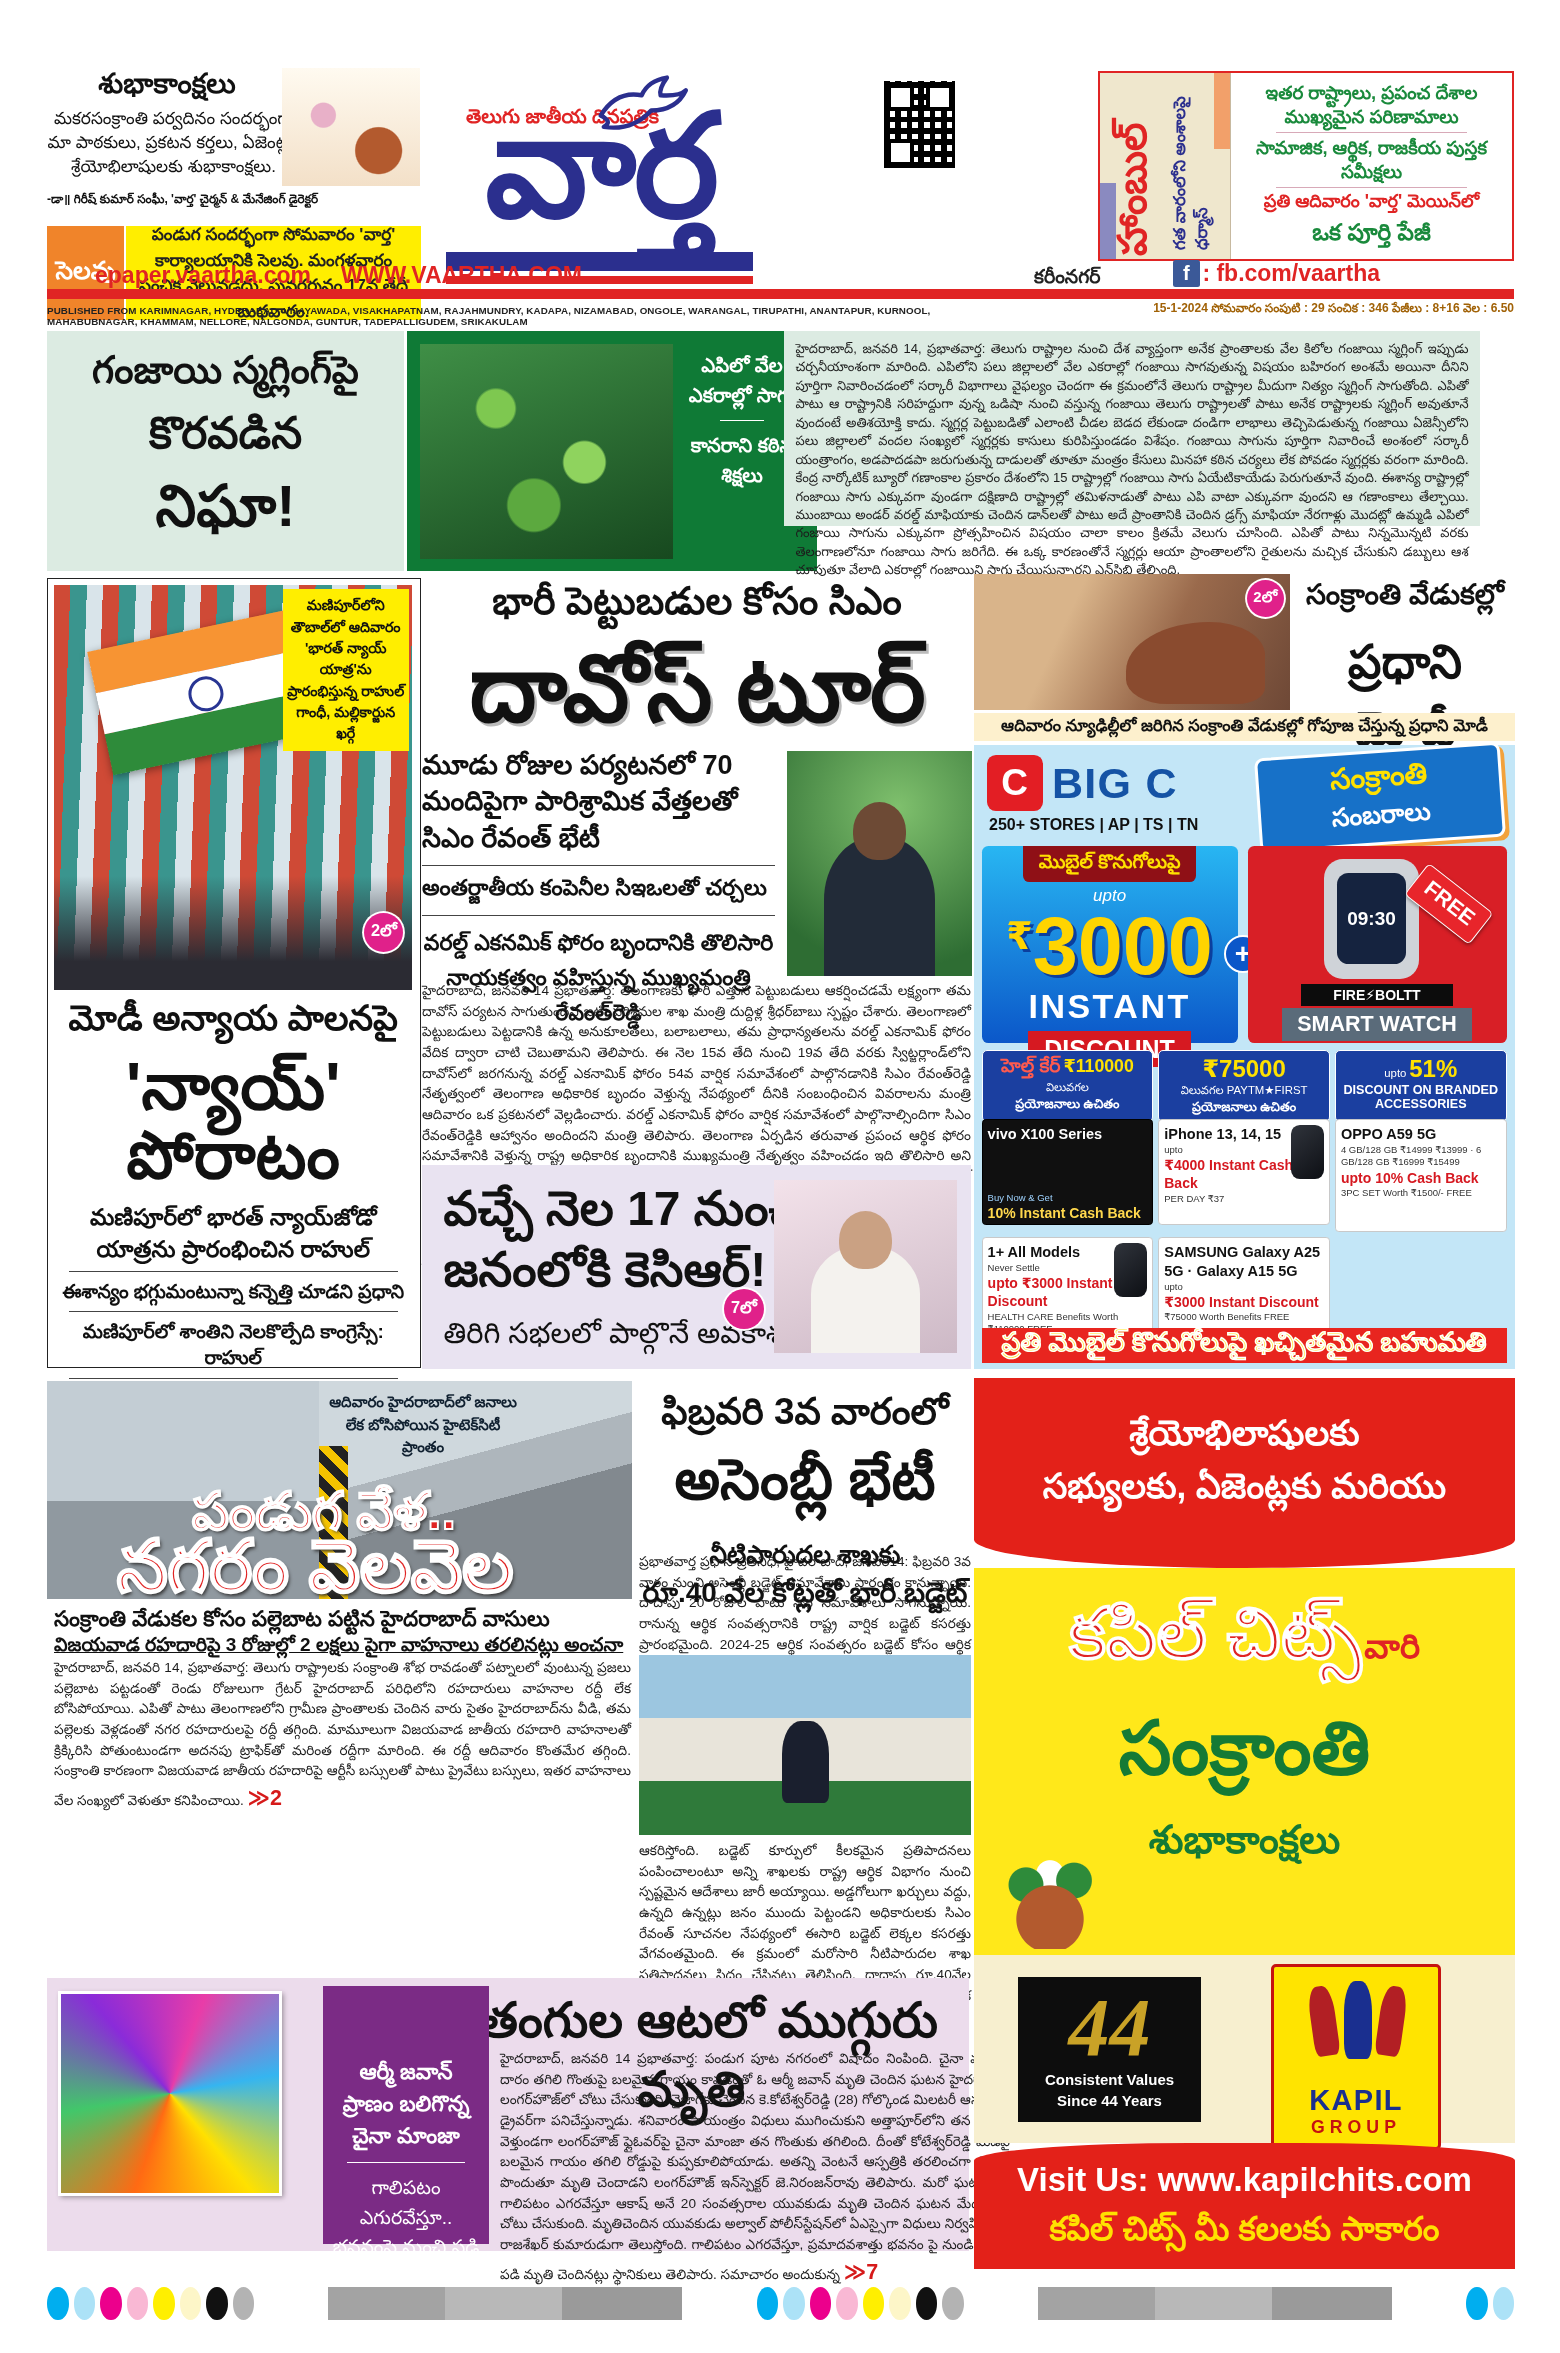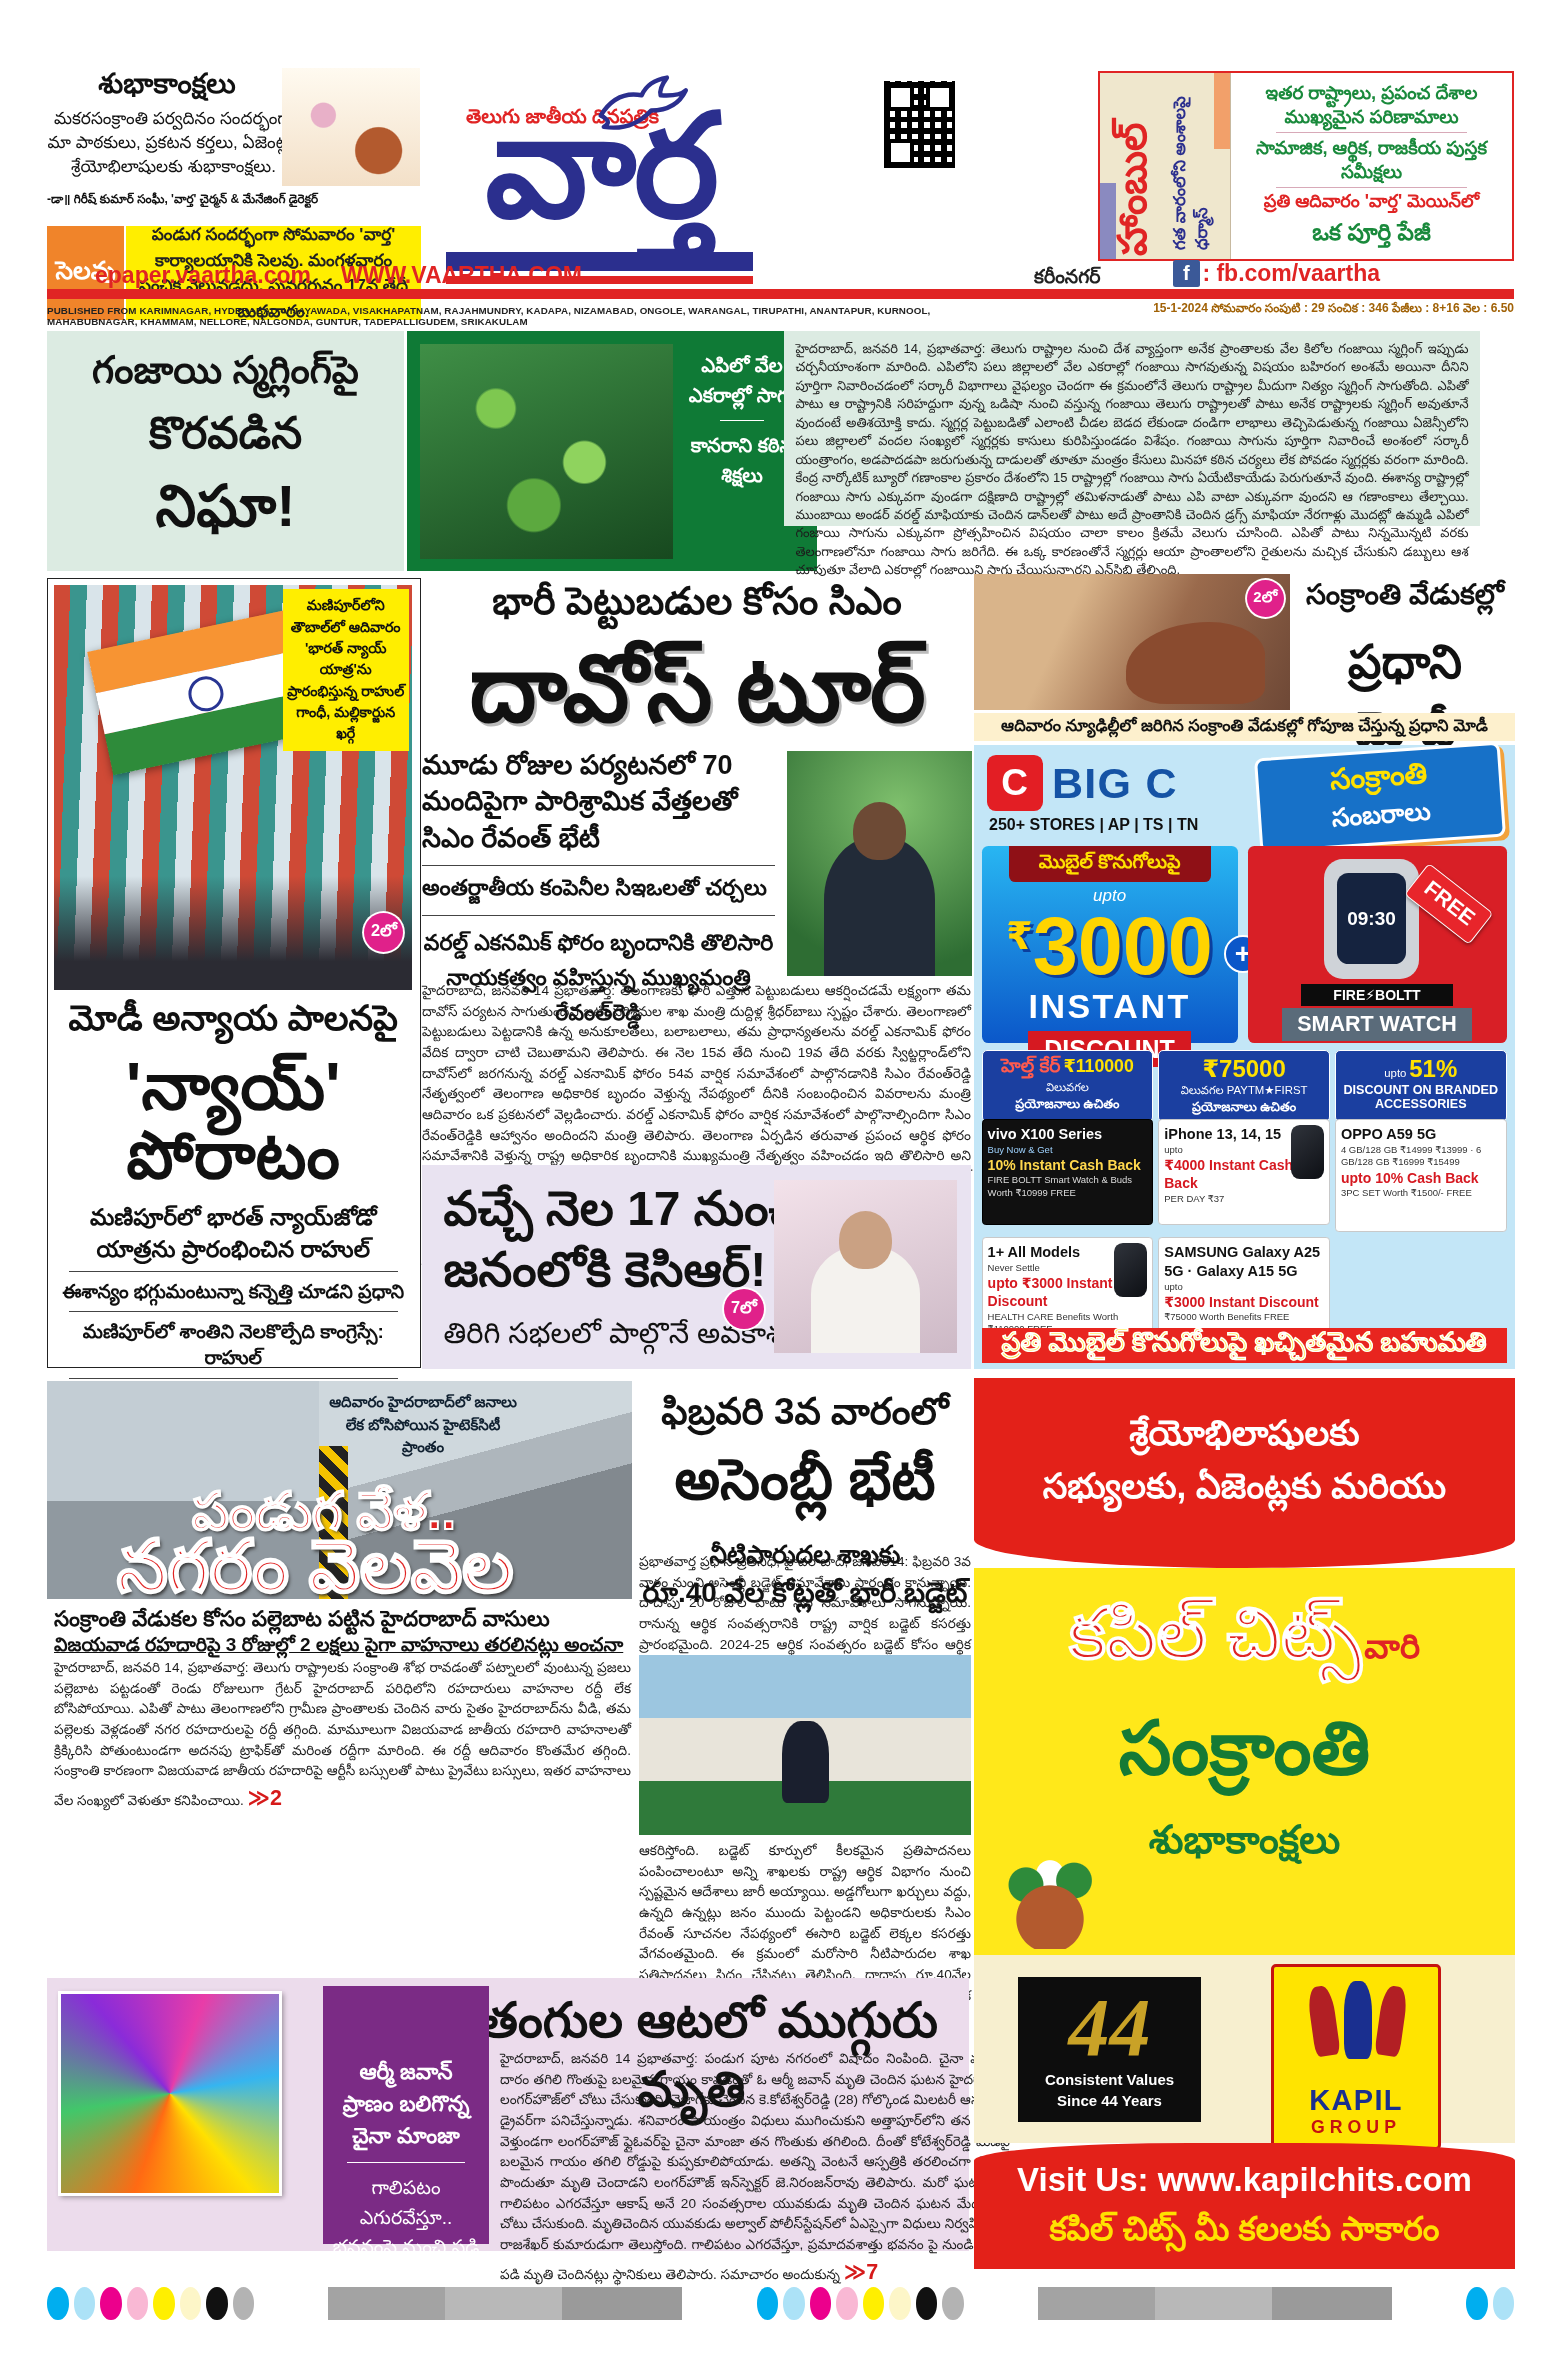--- a/index.html
+++ b/index.html
@@ -320,21 +320,21 @@
       <span>C</span>
     </div>
   <div class="a bigc-brand" style="left:78px;top:14px;">BIG C</div>
   <div class="a bigc-stores" style="left:15px;top:71px;">250+ STORES  |  AP  |  TS  |  TN</div>
   <div class="a fest-card" style="left:283px;top:5px;width:240px;height:89px;">
     <div class="fest-y">సంక్రాంతి</div>
     <div class="fest-w">సంబరాలు</div>
   </div>
 
   <div class="a panelL ctr" style="left:7.6px;top:101px;width:256px;height:197px;">
-    <div class="ribbon" style="width:202px;margin:0 auto;">మొబైల్ కొనుగోలుపై</div>
+    <div class="ribbon" style="width:173px;margin:0 auto;">మొబైల్ కొనుగోలుపై</div>
     <div class="upto" style="margin-top:3.8px;">upto</div>
     <div class="amt"><span style="font-size:38px;vertical-align:25px;">₹</span><span>3000</span></div>
     <div class="instant">INSTANT</div>
     <div class="disc" style="margin-top:5px;">DISCOUNT</div>
   </div>
   <div class="a plus" style="left:250px;top:190px;width:34px;height:34px;">+</div>
   <div class="a panelR" style="left:274px;top:101px;width:259px;height:197px;">
     <div class="a ph ph-watch" style="left:76px;top:12.6px;width:95px;height:120px;">
       <div class="watch-screen">
           <span>09:30</span>
@@ -358,21 +358,21 @@
     </div>
     <div class="offer" style="flex:1;">
       <span class="n">upto</span> <span class="v">51%</span>
       <div class="s">DISCOUNT ON BRANDED ACCESSORIES</div>
     </div>
   </div>
 
   <div class="a" style="left:7.6px;top:374px;width:525px;display:grid;grid-template-columns:1fr 1fr 1fr;gap:5px;">
     <div class="tile tile-dark" style="height:94px;">
       <div class="bn">vivo X100 Series</div>
-      <div class="sm" style="color:#9fd3ff;">Buy Now &amp; Get</div>
+      <div class="sm" style="color:#9fd3ff;margin-top:48px;">Buy Now &amp; Get</div>
       <div class="of" style="color:#ffd84d;">10% Instant Cash Back</div>
       <div class="sm" style="color:#ddd;">FIRE BOLTT Smart Watch &amp; Buds Worth ₹10999 FREE</div>
     </div>
     <div class="tile" style="height:94px;">
       <div class="bn">iPhone 13, 14, 15</div>
       <div class="sm">upto</div>
       <div class="of">₹4000 Instant Cash Back</div>
       <div class="sm">PER DAY ₹37</div>
       <div class="a ph ph-phone" style="right:5px;top:5px;width:33px;height:54px;"></div>
     </div>

